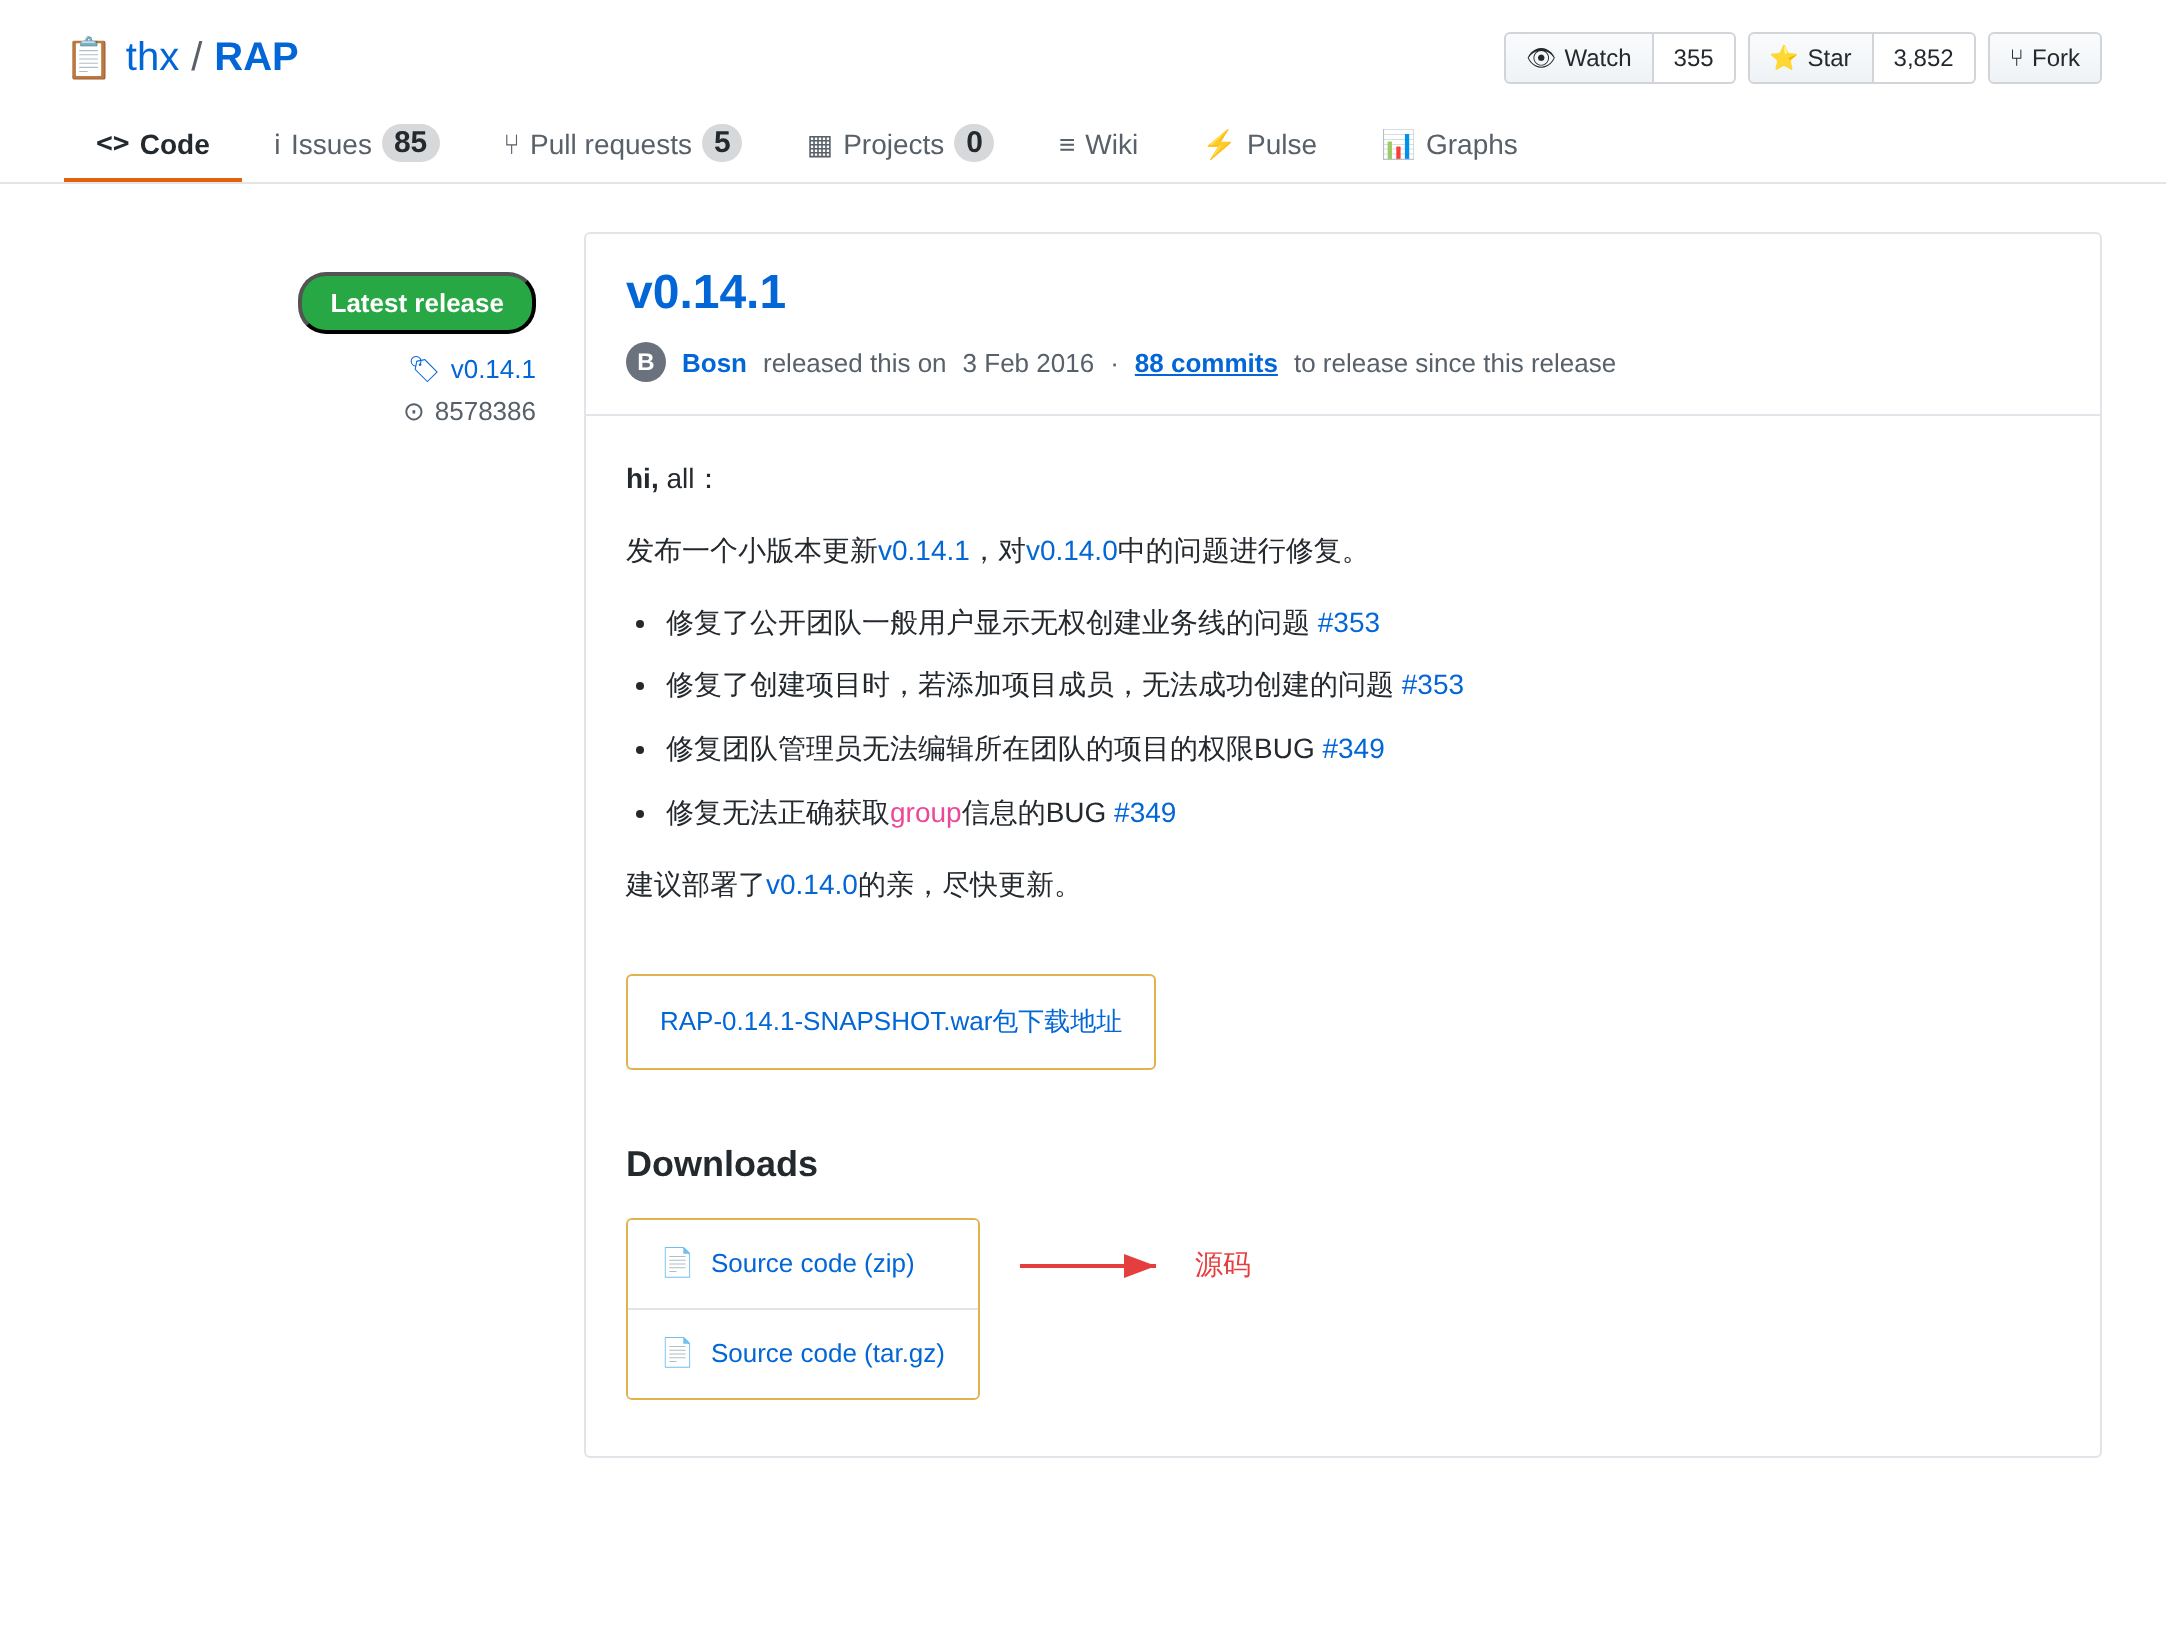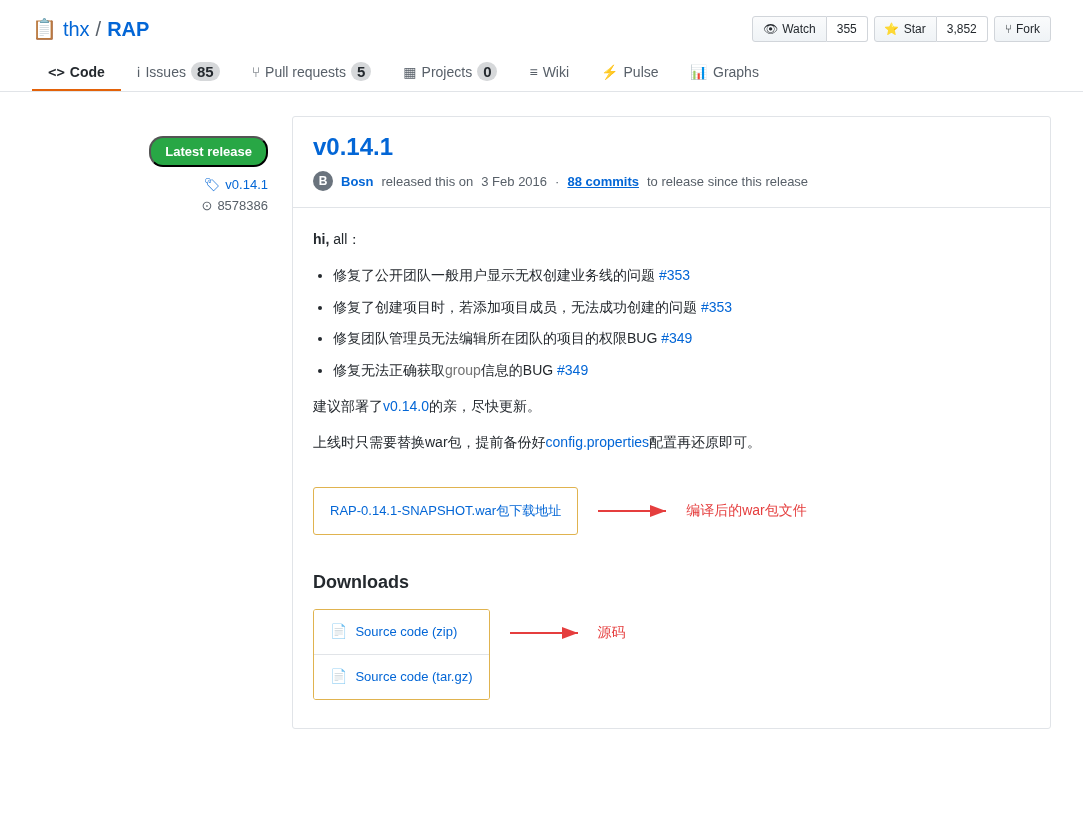--- a/index.html
+++ b/index.html
@@ -179,47 +179,36 @@
             <a href="#" style="color:#0366d6;font-weight:600;">88 commits</a>
             <span>to release since this release</span>
           </div>
         </div>
 
         <div class="release-body">
           <p>
             <span class="bold">hi,</span>
             <span> all：</span>
           </p>
+          <p>
+            发布一个小版本更新<a href="#">v0.14.1</a>，对<a href="#">v0.14.0</a>中的问题进行修复。
+          </p>
           <ul>
             <li>修复了公开团队一般用户显示无权创建业务线的问题 <a href="#">#353</a></li>
             <li>修复了创建项目时，若添加项目成员，无法成功创建的问题 <a href="#">#353</a></li>
             <li>修复团队管理员无法编辑所在团队的项目的权限BUG <a href="#">#349</a></li>
-            <li>修复无法正确获取<span style="color:#737373;">group</span>信息的BUG <a href="#">#349</a></li>
+            <li>修复无法正确获取<span style="color:#ec4899;">group</span>信息的BUG <a href="#">#349</a></li>
           </ul>
           <p>
             建议部署了<a href="#">v0.14.0</a>的亲，尽快更新。
           </p>
-          <p>
-            上线时只需要替换war包，提前备份好<a href="#">config.properties</a>配置再还原即可。
-          </p>
 
           <div style="display: flex; align-items: center; gap: 20px; margin: 16px 0;">
             <div class="download-link-box" style="flex: 0 0 auto;">
               <a href="#">RAP-0.14.1-SNAPSHOT.war包下载地址</a>
-            </div>
-            <div class="arrow-annotation">
-              <svg class="arrow-svg" width="80" height="24">
-                <defs>
-                  <marker id="arrowhead" markerWidth="8" markerHeight="6" refX="8" refY="3" orient="auto">
-                    <polygon points="0 0, 8 3, 0 6" fill="#e53e3e"></polygon>
-                  </marker>
-                </defs>
-                <line x1="0" y1="12" x2="68" y2="12" stroke="#e53e3e" stroke-width="2" marker-end="url(#arrowhead)"></line>
-              </svg>
-              <span class="annotation-text">编译后的war包文件</span>
             </div>
           </div>
 
           <div class="downloads-section" style="padding: 0; border-top: none;">
             <h3 class="downloads-title">Downloads</h3>
 
             <div style="display: flex; align-items: flex-start; gap: 20px;">
               <div class="downloads-files">
                 <a href="#" class="download-file">
                   <span class="file-icon">📄</span>

